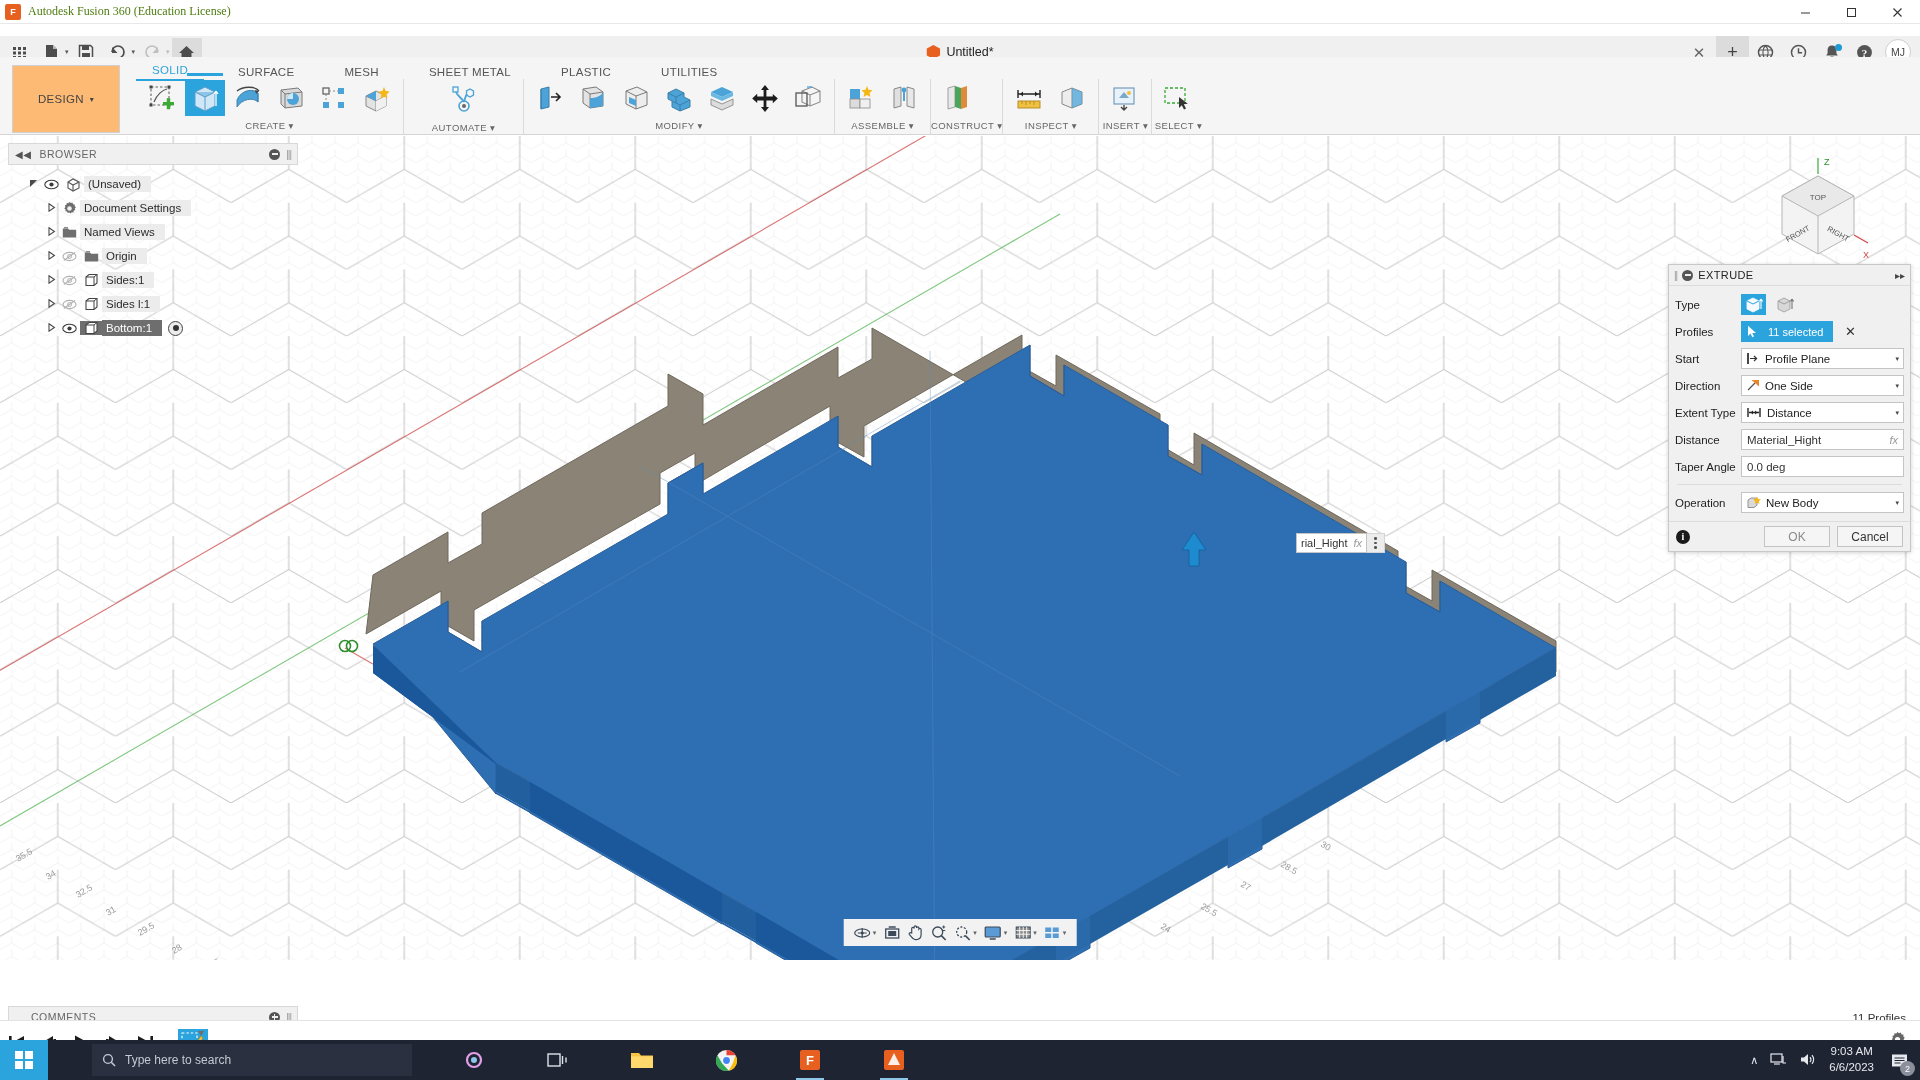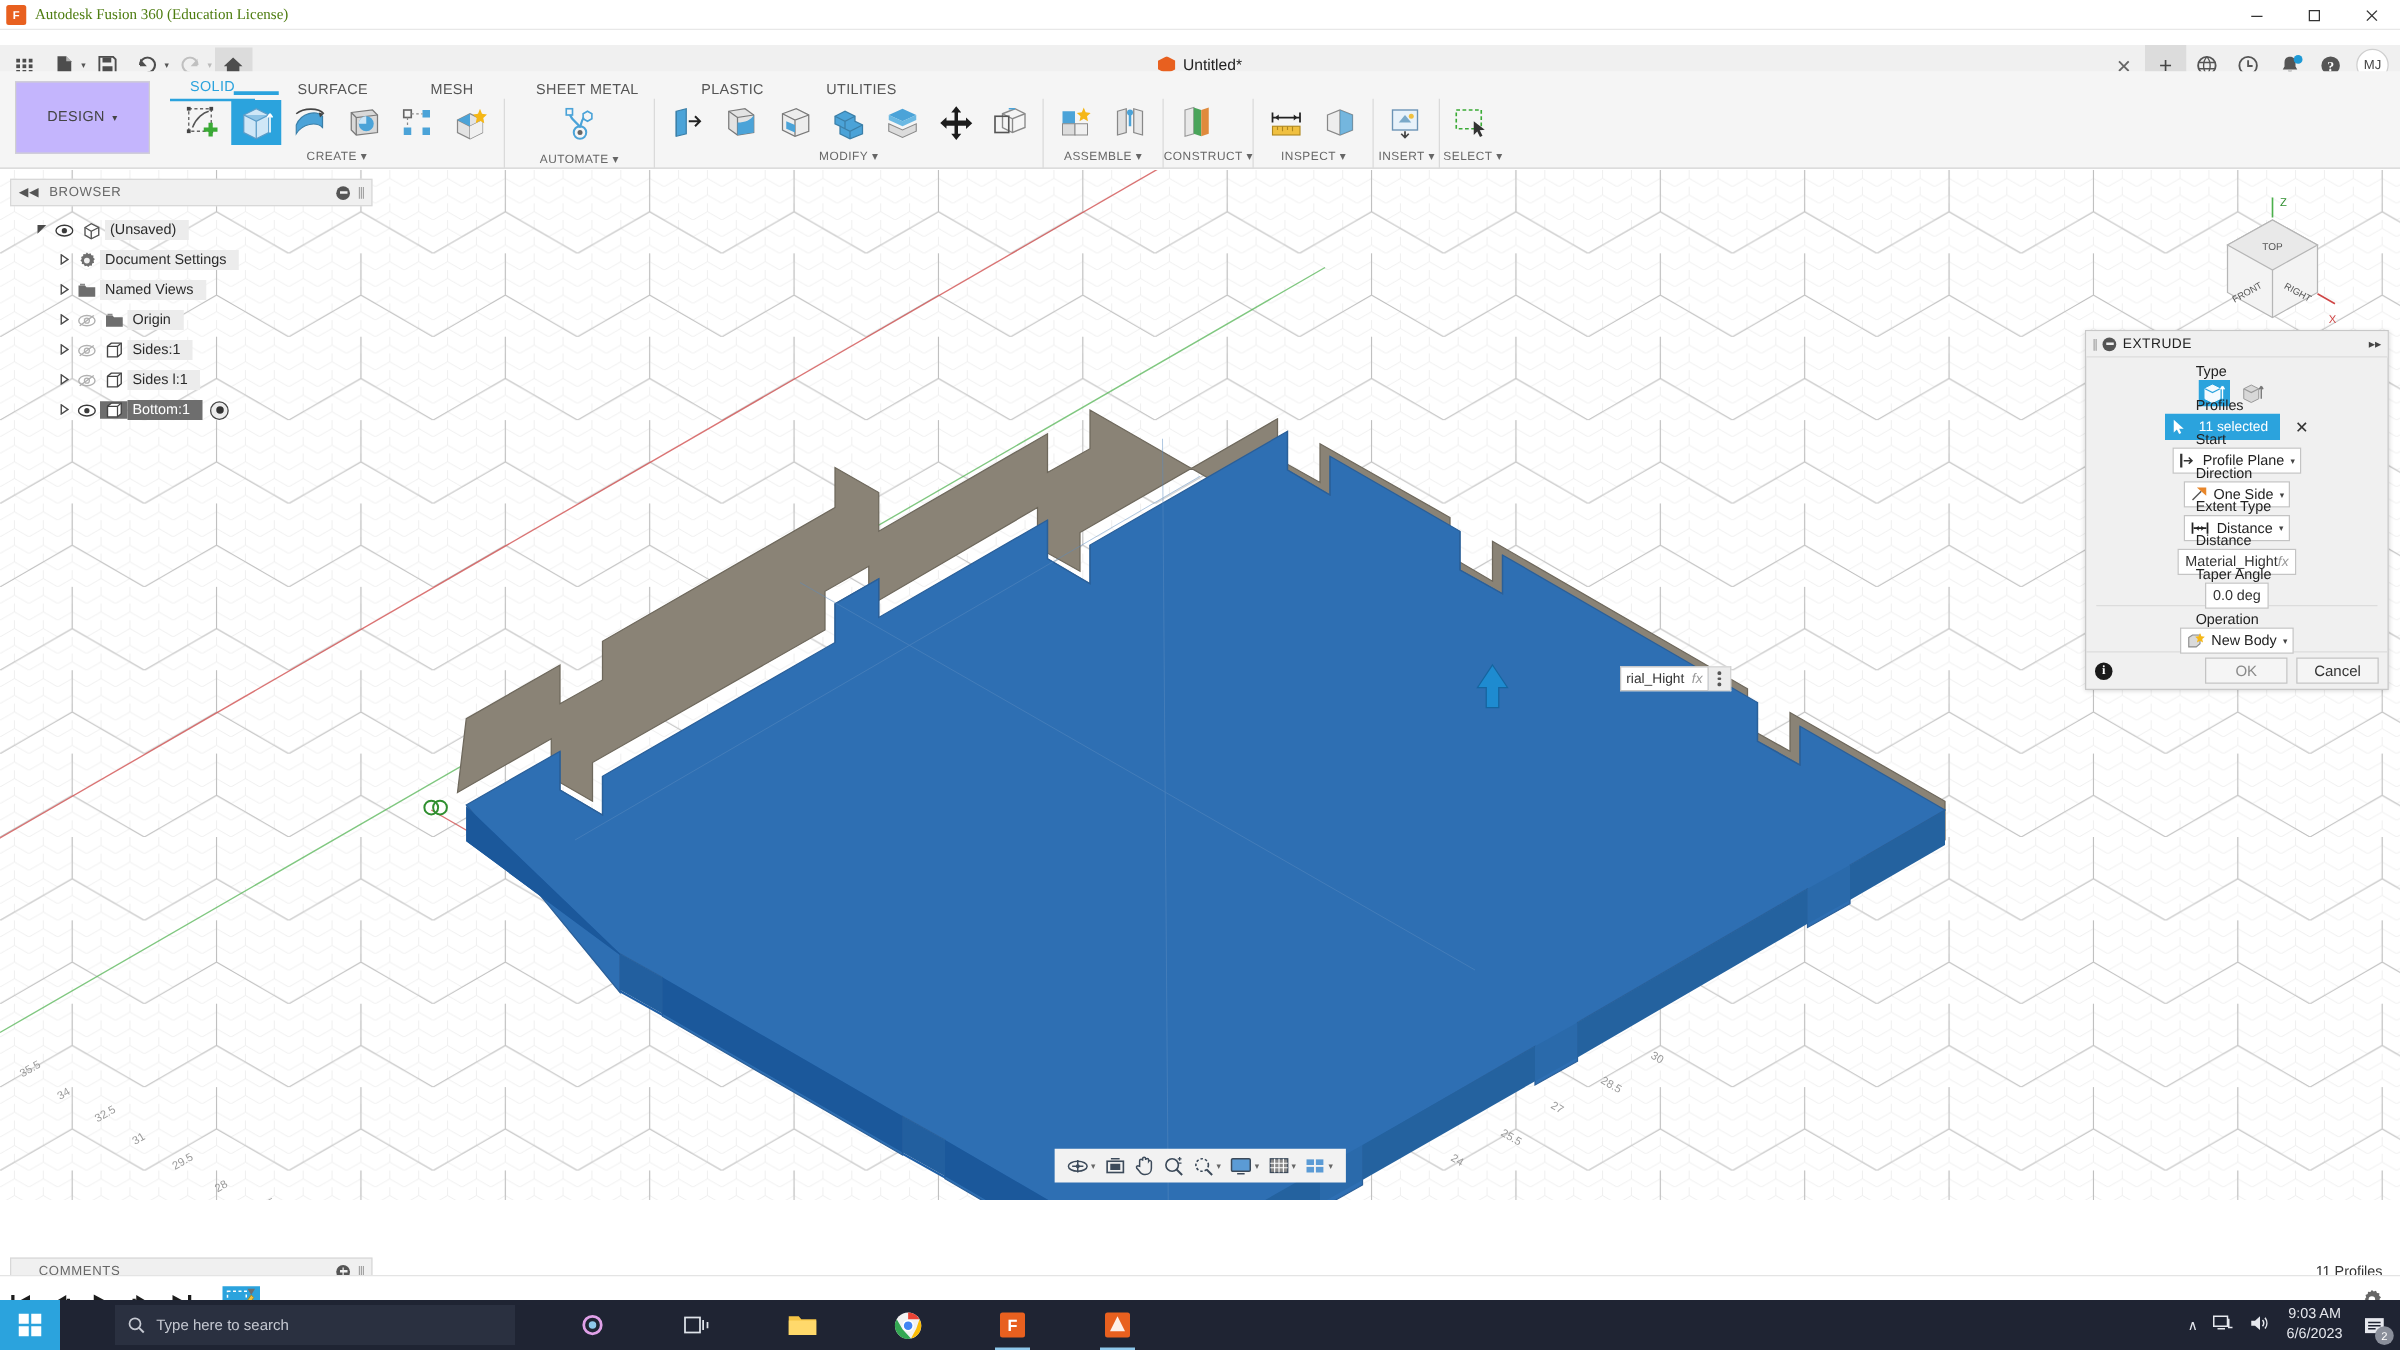--- a/index.html
+++ b/index.html
@@ -72,22 +72,22 @@
     position: absolute; width: 7px; height: 7px; border-radius: 50%;
     background: #1e9ad6; top: 8px; right: 6px;
   }
 
   
   .ribbon {
     position: absolute; top: 57px; left: 0; width: 1920px; height: 78px;
     background: #f5f5f5; border-bottom: 1px solid #d4d4d4;
   }
   .wsbox {
-    position: absolute; left: 12px; top: 8px; width: 108px; height: 58px;
-    border: 1px solid #d0d0d0; background: #c4b5fd;
+    position: absolute; left: 12px; top: 8px; width: 108px; height: 68px;
+    border: 1px solid #d0d0d0; background: #fdba74;
     display: flex; align-items: center; justify-content: center;
     font-size: 11.5px; color: #444; letter-spacing: .3px;
   }
   .tabrow {
     position: absolute; left: 136px; top: 0; height: 24px;
     display: flex; align-items: flex-end; gap: 18px;
   }
   .tab {
     font-size: 11.5px; color: #555; letter-spacing: .3px;
     padding: 0 16px 3px 16px; white-space: nowrap;
@@ -167,21 +167,21 @@
     box-shadow: 0 1px 4px rgba(0,0,0,.18);
     font-size: 11.5px; color: #222;
   }
   .ex-hdr {
     height: 21px; background: #f0f0f0; border-bottom: 1px solid #dcdcdc;
     display: flex; align-items: center; padding: 0 5px; gap: 5px;
   }
   .ex-hdr .tt { letter-spacing: .4px; font-size: 11px; color: #222; }
   .ex-hdr .expand { margin-left: auto; color: #444; font-size: 10px; }
   .ex-body { padding: 6px 6px 4px 6px; }
-  .ex-row { display: flex; align-items: center; height: 25px; margin-bottom: 2px; flex-direction: column; }
+  .ex-row { display: flex; align-items: center; height: 25px; margin-bottom: 2px; }
   .ex-lbl { width: 66px; font-size: 11.5px; color: #222; }
   .ex-ctl { flex: 1; display: flex; align-items: center; }
   .tglbtn {
     width: 25px; height: 21px; display: flex; align-items: center; justify-content: center;
     margin-right: 6px;
   }
   .tglbtn.on { background: #2ba3dd; }
   .selchip {
     background: #2ba3dd; color: #fff; height: 21px; min-width: 92px;
     display: flex; align-items: center; gap: 10px; padding: 0 9px 0 6px; font-size: 11px;

